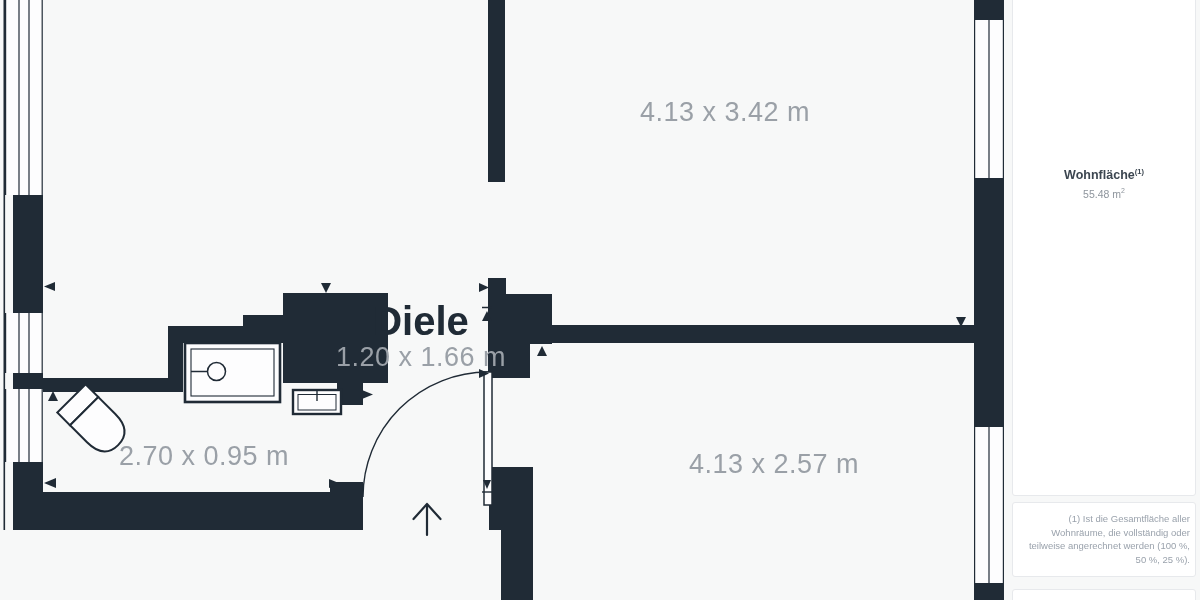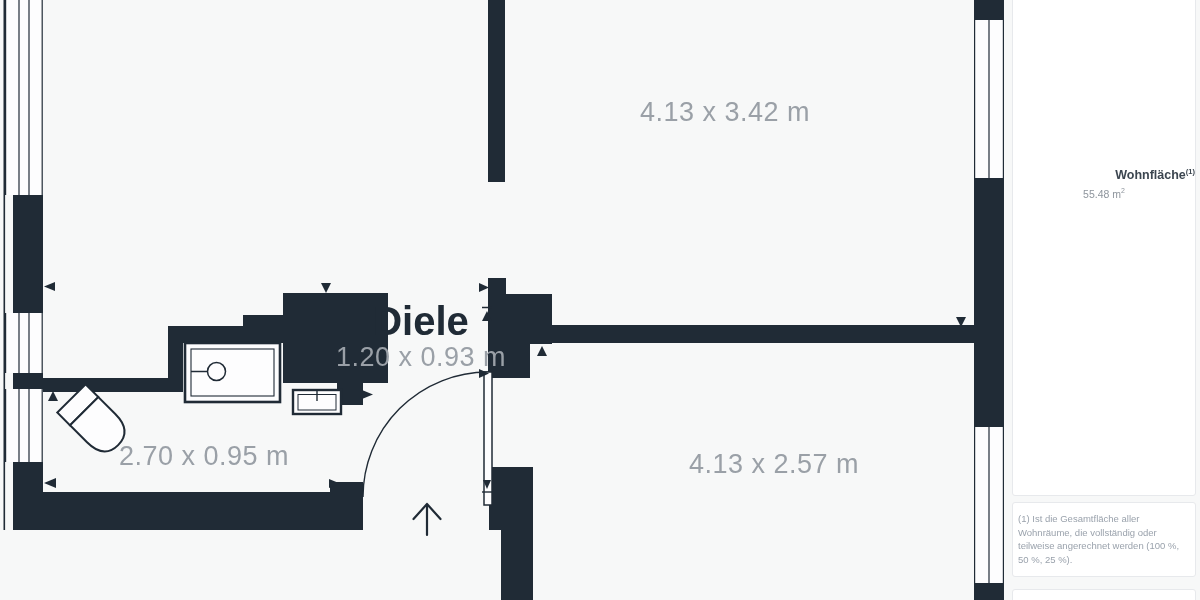--- a/index.html
+++ b/index.html
@@ -33,31 +33,31 @@
   .card{
     position:absolute;left:4px;width:184px;
     background:var(--card_bg,#ffffff);
     border:1px solid var(--card_border,#e7e9ec);
     border-radius:3px;box-sizing:border-box;
   }
   #area-card{top:-8px;height:504px;}
   #footnote-card{top:502px;height:75px;}
   #partial-card{top:589px;height:40px;}
   .area-title{
-    position:absolute;top:174px;left:0;width:100%;text-align:right;
+    position:absolute;top:174px;left:0;width:100%;text-align:center;
     font-size:12.5px;font-weight:bold;color:var(--sidebar_title,#3c4650);
   }
   .area-title sup{font-size:7.5px;}
   .area-value{
     position:absolute;top:194px;left:0;width:100%;text-align:center;
     font-size:10.5px;color:var(--sidebar_value,#8e959d);
   }
   .area-value sup{font-size:7px;}
   .footnote{
-    margin:9px 5px 0 5px;text-align:left;
+    margin:9px 5px 0 5px;text-align:right;
     font-size:9.5px;line-height:13.5px;
     color:var(--footnote_text,#9aa2ac);
   }
 </style>
 </head>
 <body>
 
 <div id="stage">
 
   <div id="plan">
@@ -175,21 +175,21 @@
           <line class="thin" x1="482" y1="307.5" x2="492" y2="307.5" stroke-width="1.5"></line>
           <polygon class="w" points="482,321 492,321 487,311"></polygon>
         </g>
         <polygon class="w" points="479,369 479,378 489,373.5"></polygon>
       </g>
     </svg>
 
     
     <div class="room-dims" style="left:725px;top:112px">4.13 x 3.42 m</div>
     <div class="room-name" style="left:421px;top:321px">Diele</div>
-    <div class="room-dims" style="left:421px;top:357px">1.20 x 0.93 m</div>
+    <div class="room-dims" style="left:421px;top:357px">1.20 x 1.66 m</div>
     <div class="room-dims" style="left:204px;top:456px">2.70 x 0.95 m</div>
     <div class="room-dims" style="left:774px;top:464px">4.13 x 2.57 m</div>
   </div>
 
   <aside id="sidebar">
     <div class="card" id="area-card">
       <div class="area-title">
         <span>Wohnfläche</span><sup>(1)</sup>
       </div>
       <div class="area-value">

